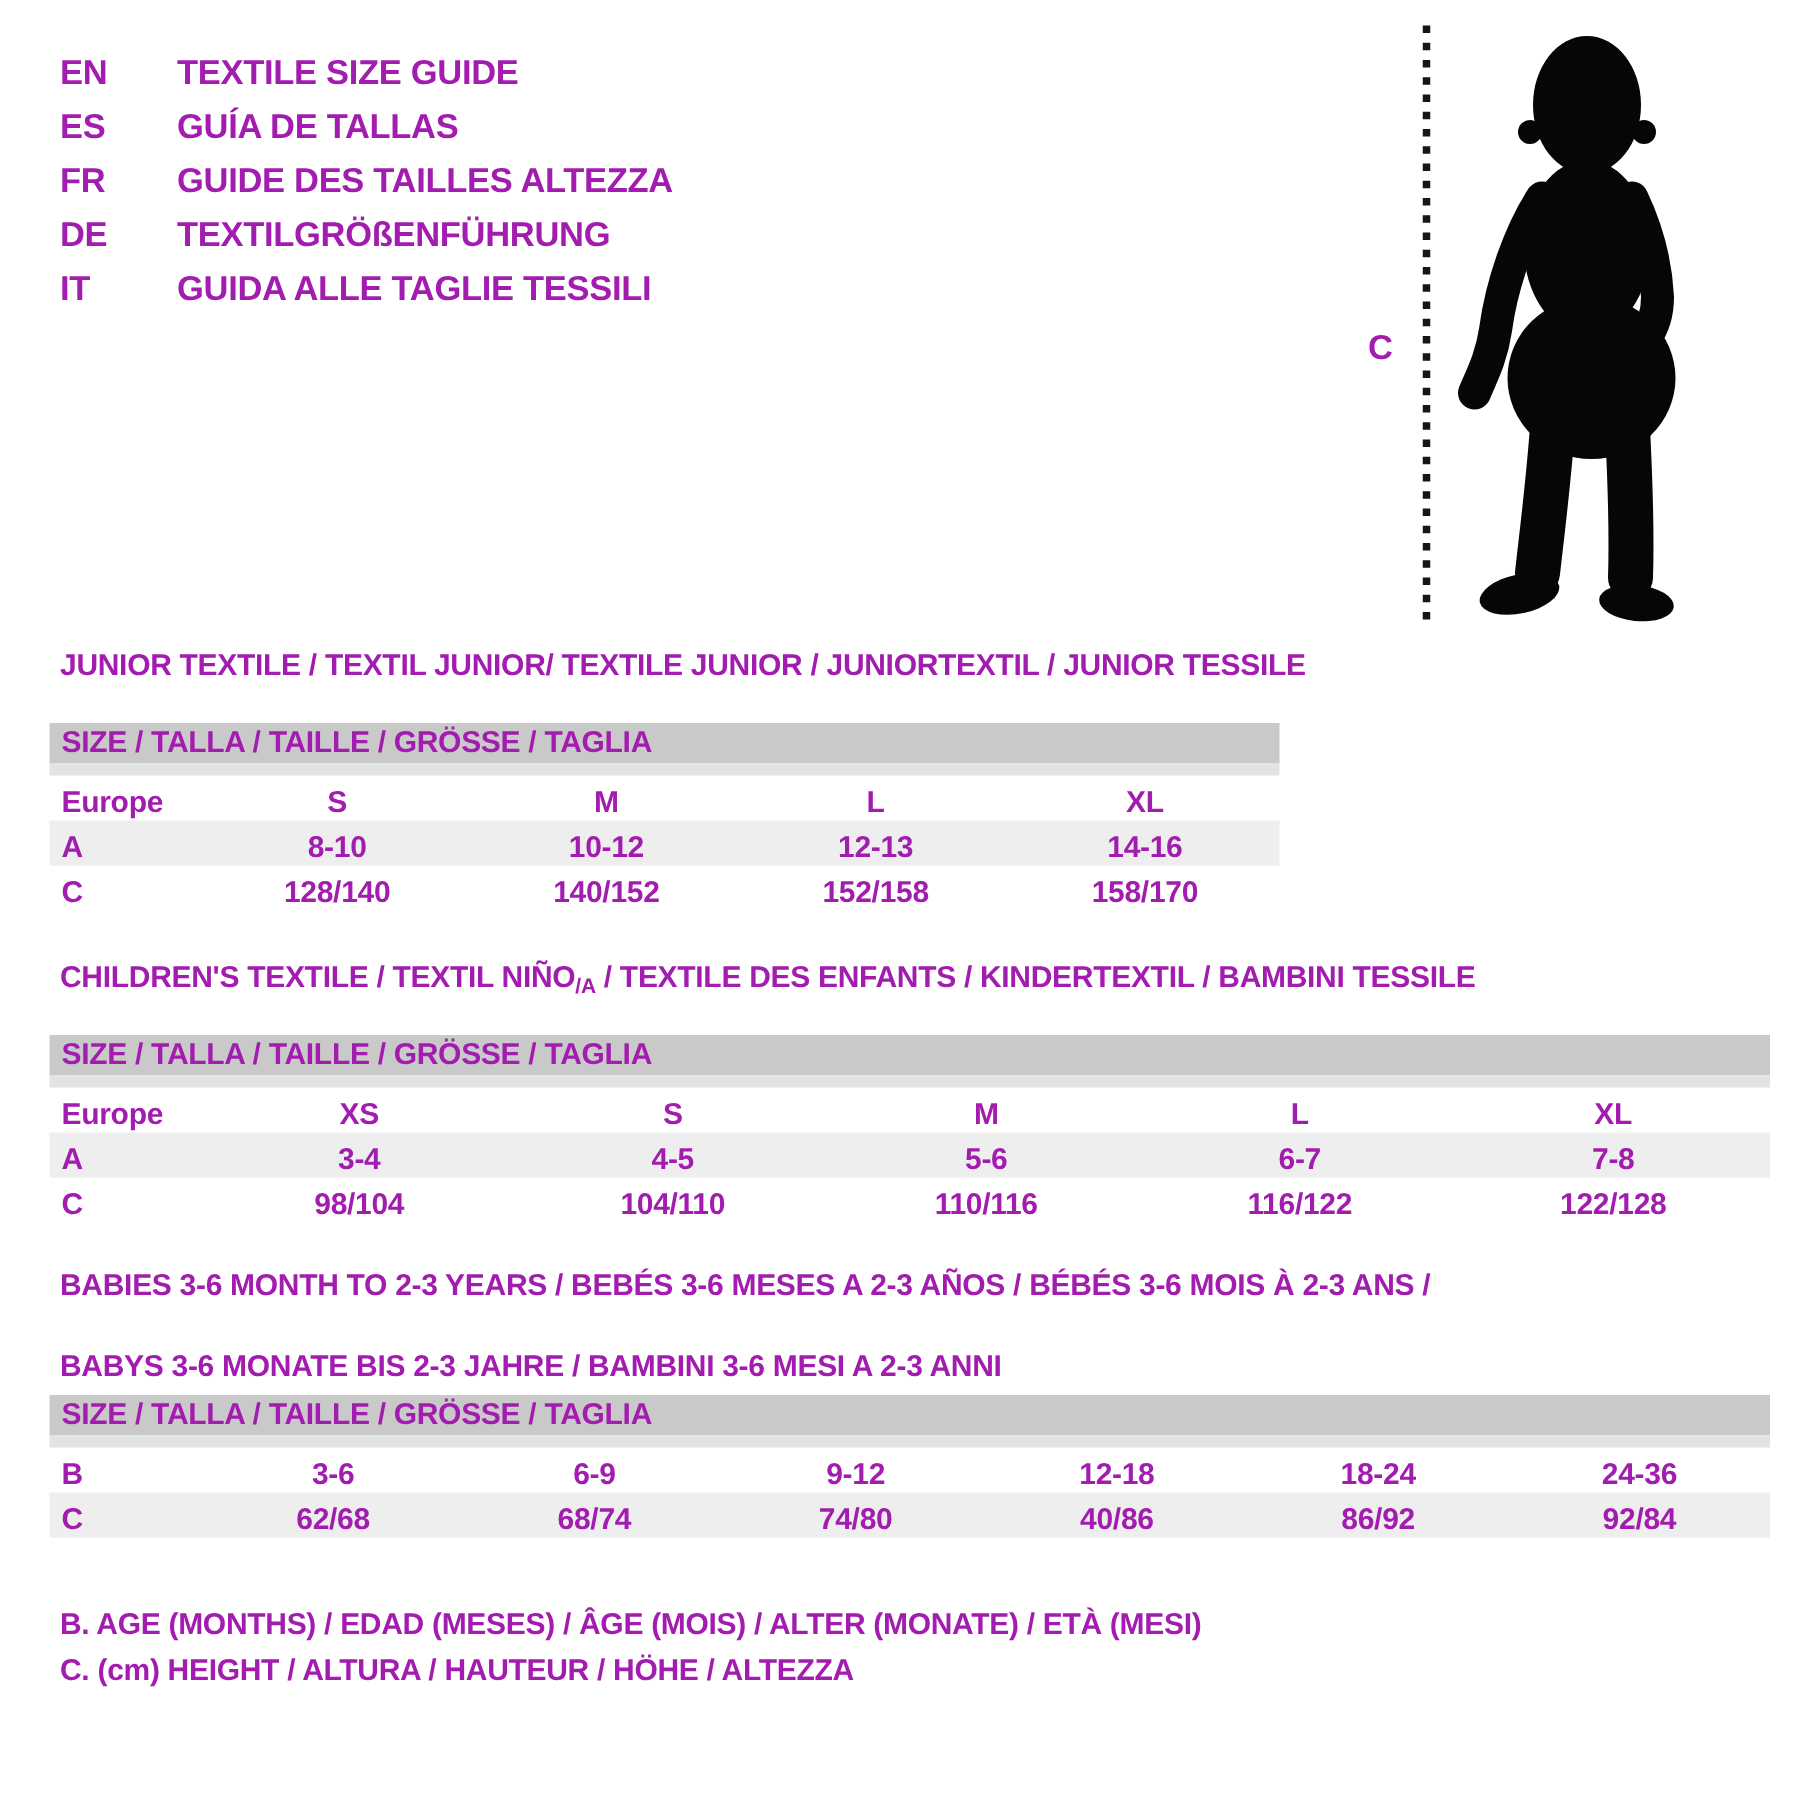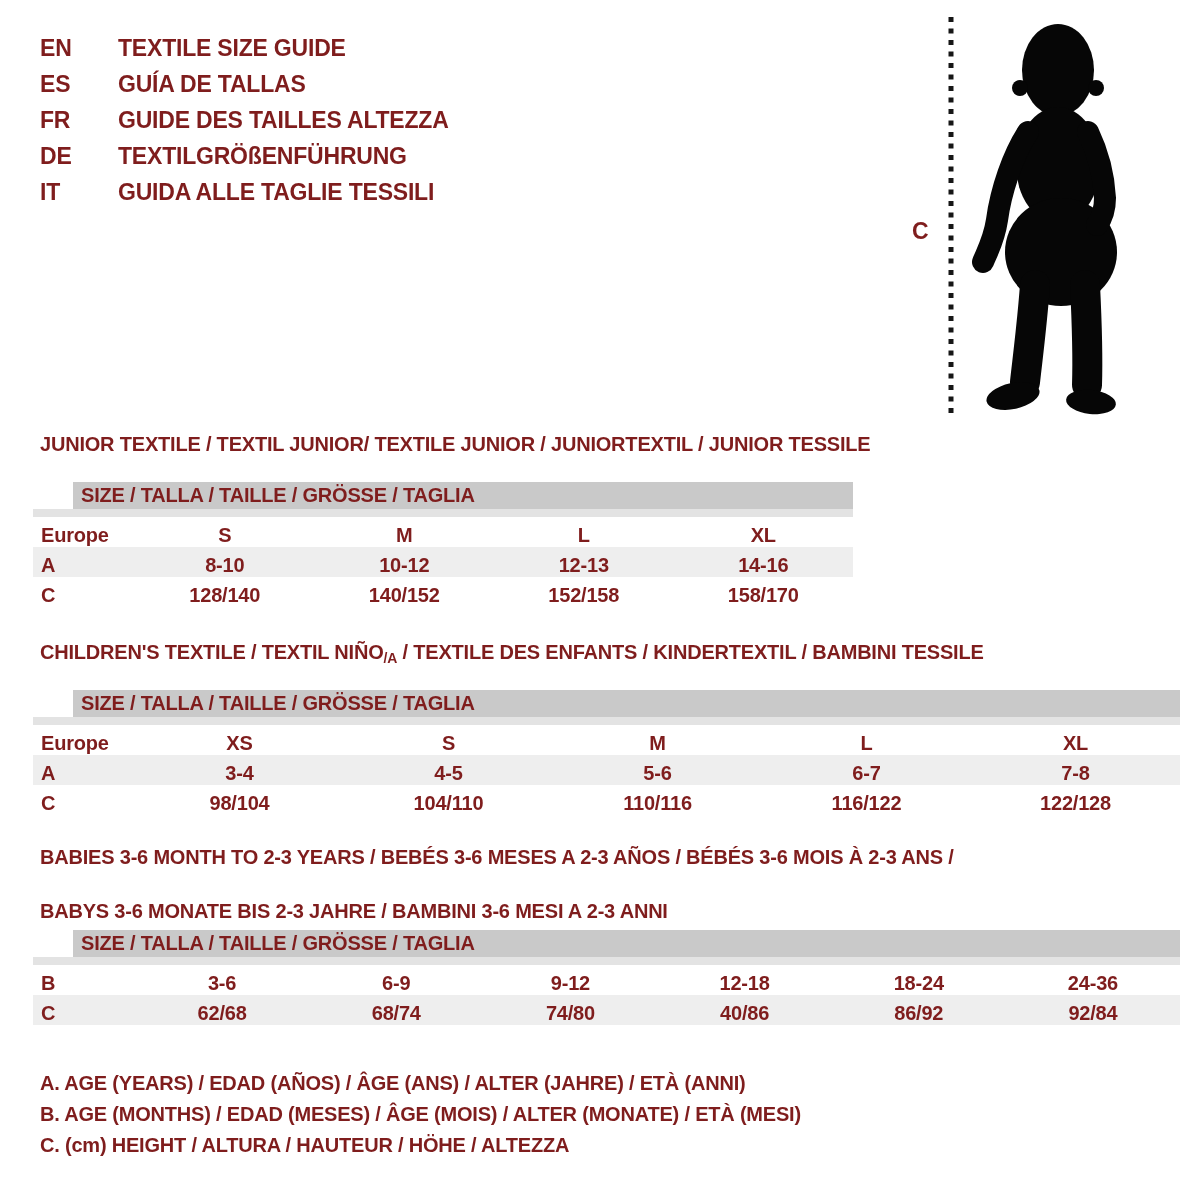--- a/index.html
+++ b/index.html
@@ -1,21 +1,21 @@
 <!DOCTYPE html>
 <html><head>
 <meta charset="utf-8">
 <style>
   html, body { margin: 0; padding: 0; background: #ffffff; }
   .page {
     position: relative;
     width: 1200px;
     height: 1200px;
     background: #ffffff;
-    color: #7f1d1d;
+    color: #a21caf;
     font-family: "Liberation Sans", sans-serif;
     font-weight: 700;
     overflow: hidden;
     letter-spacing: -0.2px;
   }
 
   
   .lang-header { position: absolute; left: 40px; top: 30px; }
   .lang-row { display: flex; height: 36px; align-items: center; font-size: 23px; }
   .lang-code { width: 78px; flex: 0 0 78px; }
@@ -38,21 +38,21 @@
     font-size: 14px;
     position: relative; top: 4px;
   }
 
   
   .size-table { position: absolute; left: 33px; }
   .st-header {
     height: 27px; line-height: 27px;
     background: #c9c9c9;
     padding-left: 8px;
-    font-size: 20px; font-weight: 700; margin-left: 40px;
+    font-size: 20px; font-weight: 700;
   }
   .st-strip { height: 8px; background: #e3e3e3; }
   .st-row { display: flex; height: 30px; align-items: flex-end; font-size: 20px; }
   .st-row.striped { background: #eeeeee; }
   .st-label { flex: 0 0 94px; padding-left: 8px; font-weight: 700; }
   .st-cell { flex: 1 1 0; text-align: center; font-weight: 700; }
 
   .tbl-junior   { top: 482px; width: 820px; }
   .tbl-children { top: 690px; width: 1147px; }
   .tbl-babies   { top: 930px; width: 1147px; }
@@ -187,18 +187,17 @@
       <span class="st-cell">62/68</span>
       <span class="st-cell">68/74</span>
       <span class="st-cell">74/80</span>
       <span class="st-cell">40/86</span>
       <span class="st-cell">86/92</span>
       <span class="st-cell">92/84</span>
     </div>
   </div>
 
   <div class="legend">
-    <div class="legend-line">A. AGE (YEARS) / EDAD (AÑOS) / ÂGE (ANS) / ALTER (JAHRE) / ETÀ (ANNI)</div>
     <div class="legend-line">B. AGE (MONTHS) / EDAD (MESES) / ÂGE (MOIS) / ALTER (MONATE) / ETÀ (MESI)</div>
     <div class="legend-line">C. (cm) HEIGHT / ALTURA / HAUTEUR / HÖHE / ALTEZZA</div>
   </div>
 
 </div>
 
 </body></html>

